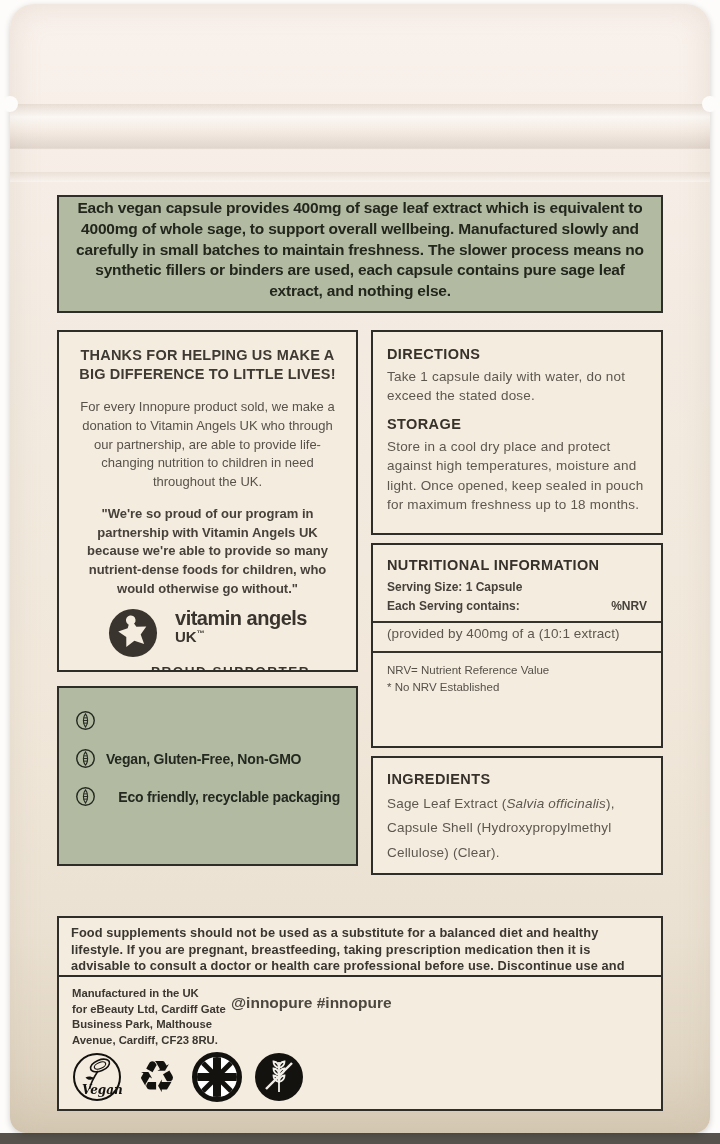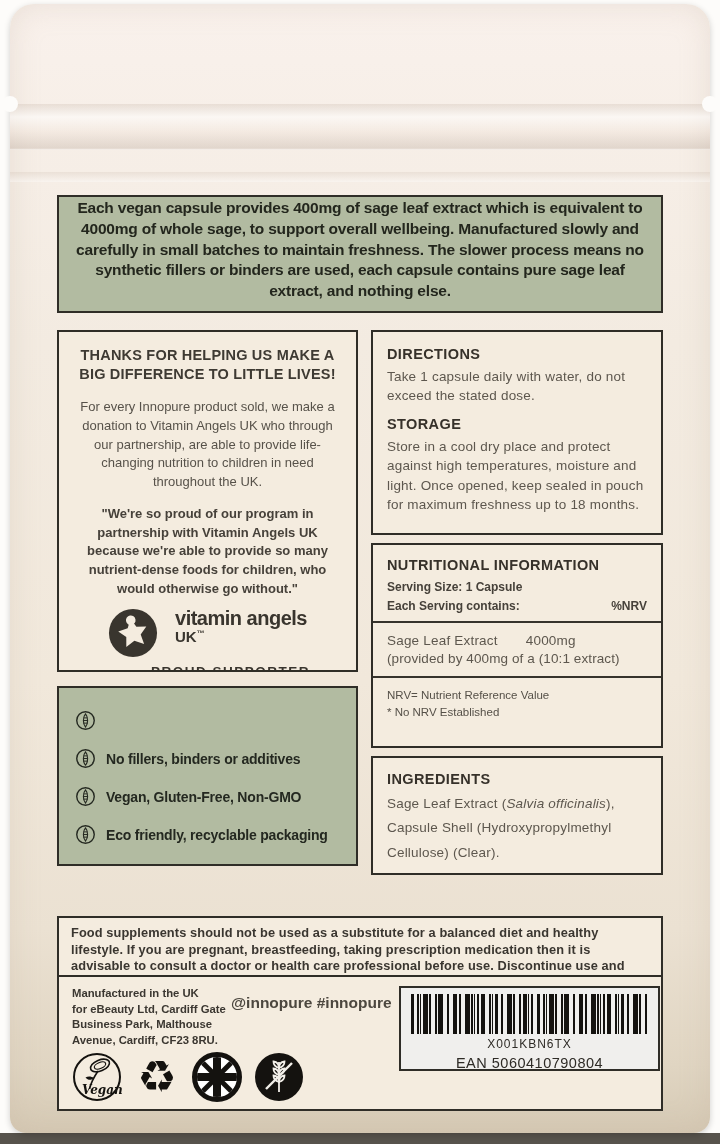--- a/index.html
+++ b/index.html
@@ -33,21 +33,21 @@
   .thanks-quote { font-weight:bold; font-size:13px; line-height:1.44; color:#46413a; margin-bottom:10px; }
   .va-row { display:flex; justify-content:center; gap:17px; margin-bottom:2px; }
   .va-text { text-align:left; color:#39352e; }
   .va-name { font-weight:bold; font-size:20px; letter-spacing:-0.5px; line-height:1; }
   .va-uk { font-weight:bold; font-size:15px; line-height:1.2; }
   .va-uk sup { font-size:8px; }
   .va-caption { font-weight:bold; font-size:13.5px; letter-spacing:1.5px; color:#39352e; margin-left:46px; }
 
   .features-box { left:47px; top:682px; width:301px; height:180px; padding:22px 16px; }
   .feature-row { display:flex; align-items:center; gap:10px; margin-bottom:17px; }
-  .feature-row:last-child { margin-bottom:9px; }
+  .feature-row:last-child { margin-bottom:9px;justify-content:space-between; }
   .feature-row span.txt { font-weight:bold; font-size:14px; letter-spacing:-0.2px; color:#242820; }
 
   
   .rcol-h { font-weight:bold; font-size:14.5px; letter-spacing:.4px; color:#36312a; margin-bottom:5px; }
   .rcol-p { font-size:13.5px; line-height:1.42; color:#5d574e; letter-spacing:.2px; }
   .directions-box { left:361px; top:326px; width:292px; height:205px; padding:14px 14px; }
   .directions-box .rcol-p { margin-bottom:11px; }
 
   .nutrition-box { left:361px; top:539px; width:292px; height:205px; padding:12px 14px; }
   .nutr-sub { font-weight:bold; font-size:12px; color:#46413a; margin-top:7px; }
@@ -130,28 +130,20 @@
             <path d="M12 4.5 C15.2 8 15.2 16 12 19.5 C8.8 16 8.8 8 12 4.5 Z" fill="none" stroke="#242820" stroke-width="1.3"></path>
             <path d="M9.7 9 L14.3 9 M9.4 12 L14.6 12 M9.7 15 L14.3 15" stroke="#242820" stroke-width="1.1"></path>
           </svg>
       </div>
       <div class="feature-row">
         <svg width="21" height="21" viewBox="0 0 24 24">
             <circle cx="12" cy="12" r="10" fill="none" stroke="#242820" stroke-width="1.6"></circle>
             <path d="M12 4.5 C15.2 8 15.2 16 12 19.5 C8.8 16 8.8 8 12 4.5 Z" fill="none" stroke="#242820" stroke-width="1.3"></path>
             <path d="M9.7 9 L14.3 9 M9.4 12 L14.6 12 M9.7 15 L14.3 15" stroke="#242820" stroke-width="1.1"></path>
           </svg>
-        <span class="txt">No fillers, binders or additives</span>
-      </div>
-      <div class="feature-row">
-        <svg width="21" height="21" viewBox="0 0 24 24">
-            <circle cx="12" cy="12" r="10" fill="none" stroke="#242820" stroke-width="1.6"></circle>
-            <path d="M12 4.5 C15.2 8 15.2 16 12 19.5 C8.8 16 8.8 8 12 4.5 Z" fill="none" stroke="#242820" stroke-width="1.3"></path>
-            <path d="M9.7 9 L14.3 9 M9.4 12 L14.6 12 M9.7 15 L14.3 15" stroke="#242820" stroke-width="1.1"></path>
-          </svg>
         <span class="txt">Vegan, Gluten-Free, Non-GMO</span>
       </div>
       <div class="feature-row">
         <svg width="21" height="21" viewBox="0 0 24 24">
             <circle cx="12" cy="12" r="10" fill="none" stroke="#242820" stroke-width="1.6"></circle>
             <path d="M12 4.5 C15.2 8 15.2 16 12 19.5 C8.8 16 8.8 8 12 4.5 Z" fill="none" stroke="#242820" stroke-width="1.3"></path>
             <path d="M9.7 9 L14.3 9 M9.4 12 L14.6 12 M9.7 15 L14.3 15" stroke="#242820" stroke-width="1.1"></path>
           </svg>
         <span class="txt">Eco friendly, recyclable packaging</span>
       </div>
@@ -165,24 +157,20 @@
     </div>
 
     <div class="box nutrition-box">
       <div class="rcol-h">NUTRITIONAL INFORMATION</div>
       <div class="nutr-sub">Serving Size: 1 Capsule</div>
       <div class="nutr-contains">
         <span>Each Serving contains:</span>
         <span>%NRV</span>
       </div>
       <div class="nutr-divider"></div>
-      <div class="nutr-row">
-        <span>Sage Leaf Extract</span>
-        <span class="amt">4000mg</span>
-      </div>
       <div class="nutr-note">(provided by 400mg of a (10:1 extract)</div>
       <div class="nutr-divider"></div>
       <div class="nutr-fn">
         <div>NRV= Nutrient Reference Value</div>
         <div>* No NRV Established</div>
       </div>
     </div>
 
     <div class="box ingredients-box">
       <div class="rcol-h">INGREDIENTS</div>
@@ -193,25 +181,20 @@
       <p>Food supplements should not be used as a substitute for a balanced diet and healthy lifestyle. If you are pregnant, breastfeeding, taking prescription medication then it is advisable to consult a doctor or health care professional before use. Discontinue use and consult doctor if adverse reactions occur. Not intended for use by persons under the age of 18. Keep out of reach of children.</p>
     </div>
 
     <div class="box footer-box">
       <div class="addr">Manufactured in the UK
 for eBeauty Ltd, Cardiff Gate
 Business Park, Malthouse
 Avenue, Cardiff, CF23 8RU.</div>
       <div class="social">@innopure #innopure</div>
 
-      <div class="barcode-box">
-        <div class="bars"></div>
-        <div class="bc-code">X001KBN6TX</div>
-        <div class="bc-ean">EAN  5060410790804</div>
-      </div>
 
       <div class="cert-row">
         <span class="cert">
           <svg width="52" height="52" viewBox="0 0 52 52">
             <circle cx="26" cy="26" r="23" fill="none" stroke="#14120f" stroke-width="2"></circle>
             <ellipse cx="29" cy="14.5" rx="10" ry="5.5" fill="none" stroke="#14120f" stroke-width="1.6" transform="rotate(-22 29 14.5)"></ellipse>
             <ellipse cx="29" cy="14.5" rx="6" ry="3" fill="none" stroke="#14120f" stroke-width="1.2" transform="rotate(-22 29 14.5)"></ellipse>
             <path d="M27 20 C23 26 20 31 18.5 38" fill="none" stroke="#14120f" stroke-width="1.6"></path>
             <path d="M23 27 C20 25 17 25 14.5 26.5 C17 29.5 20.5 29.5 23 27 Z" fill="#14120f"></path>
           </svg>

